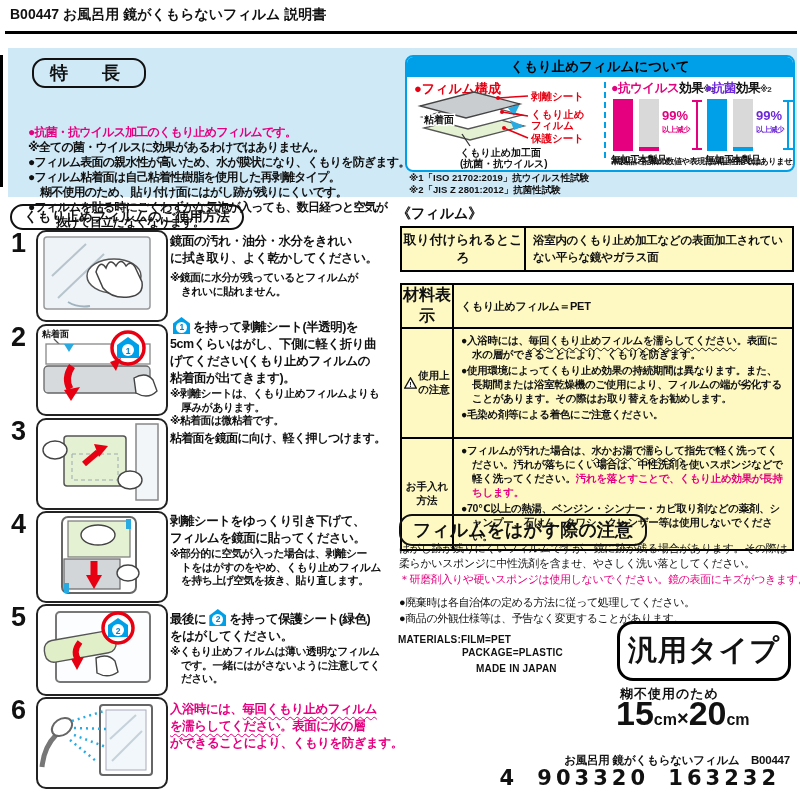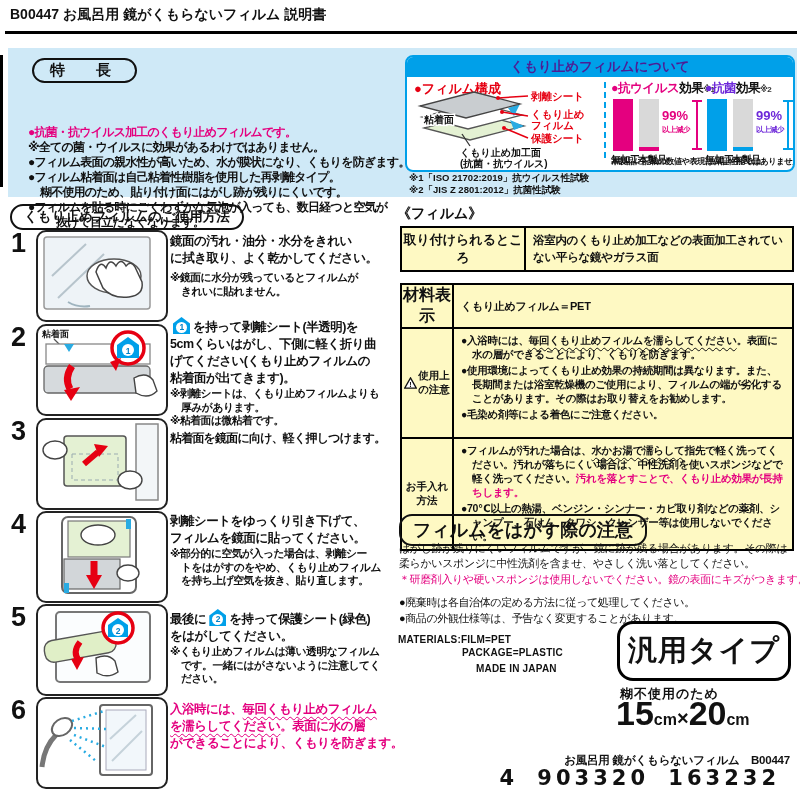--- a/index.html
+++ b/index.html
@@ -10,24 +10,24 @@
   .nw{white-space:nowrap}
   .mag{color:#e4007f}
   .cyn{color:#6d28d9}
   .red{color:#e60012}
   .wavy{text-decoration-line:underline;text-decoration-style:wavy;text-decoration-thickness:1px;text-underline-offset:2.5px}
   .page-title{left:10px;top:6px;font-size:14px;font-weight:bold;white-space:nowrap}
   .title-rule{left:5px;top:31px;width:792px;height:3px;background:#000}
   .edge-artifact{left:0;top:55px;width:3px;height:132px;background:#000}
   .features-box{left:8px;top:48px;width:789px;height:149px;background:#cfe9f7}
   .pill{border:2px solid #111;border-radius:13px;background:transparent;font-weight:bold;white-space:nowrap}
-  .feat-pill{left:24px;top:10px;padding:1px 16px;font-size:15px;letter-spacing:8px}
+  .feat-pill{left:24px;top:10px;padding:1px 16px;font-size:18px;letter-spacing:8px}
   .feat-line{left:20px;font-size:12px;font-weight:bold;letter-spacing:-0.8px;white-space:nowrap}
   .about-box{left:397px;top:7px;width:386px;height:113px;background:#fff;border:2.5px solid #00a0e9;border-radius:8px;overflow:hidden}
-  .about-head{left:0;top:0;right:0;height:20px;background:#00a0e9;color:#4c1d95;font-weight:bold;font-size:13.5px;text-align:center;line-height:20px}
+  .about-head{left:0;top:0;right:0;height:20px;background:#00a0e9;color:#000000;font-weight:bold;font-size:13.5px;text-align:center;line-height:20px}
   .chart-title{font-size:12.5px;white-space:nowrap;letter-spacing:-0.5px}
   .chart-sup{font-size:8px;font-weight:bold;color:#333}
   .fn{font-size:9.5px;font-weight:bold;white-space:nowrap}
   .usage-pill{left:10px;top:204px;padding:2px 12px;font-size:13.5px;border:2px solid #111;border-radius:13px;font-weight:bold;white-space:nowrap}
   .step-num{font-size:27px;font-weight:bold;width:24px;text-align:left}
   .step-box{width:128px;height:88px;border:2.5px solid #222;border-radius:10px;background:#fff;overflow:hidden}
   .stx{width:230px}
   .stx .main{font-size:12.5px;font-weight:bold;line-height:17px;letter-spacing:-0.5px;white-space:nowrap}
   .stx .note{font-size:10.8px;font-weight:bold;line-height:13.5px;letter-spacing:-0.5px;white-space:nowrap}
   .stx .note.cont{margin-left:11px}

